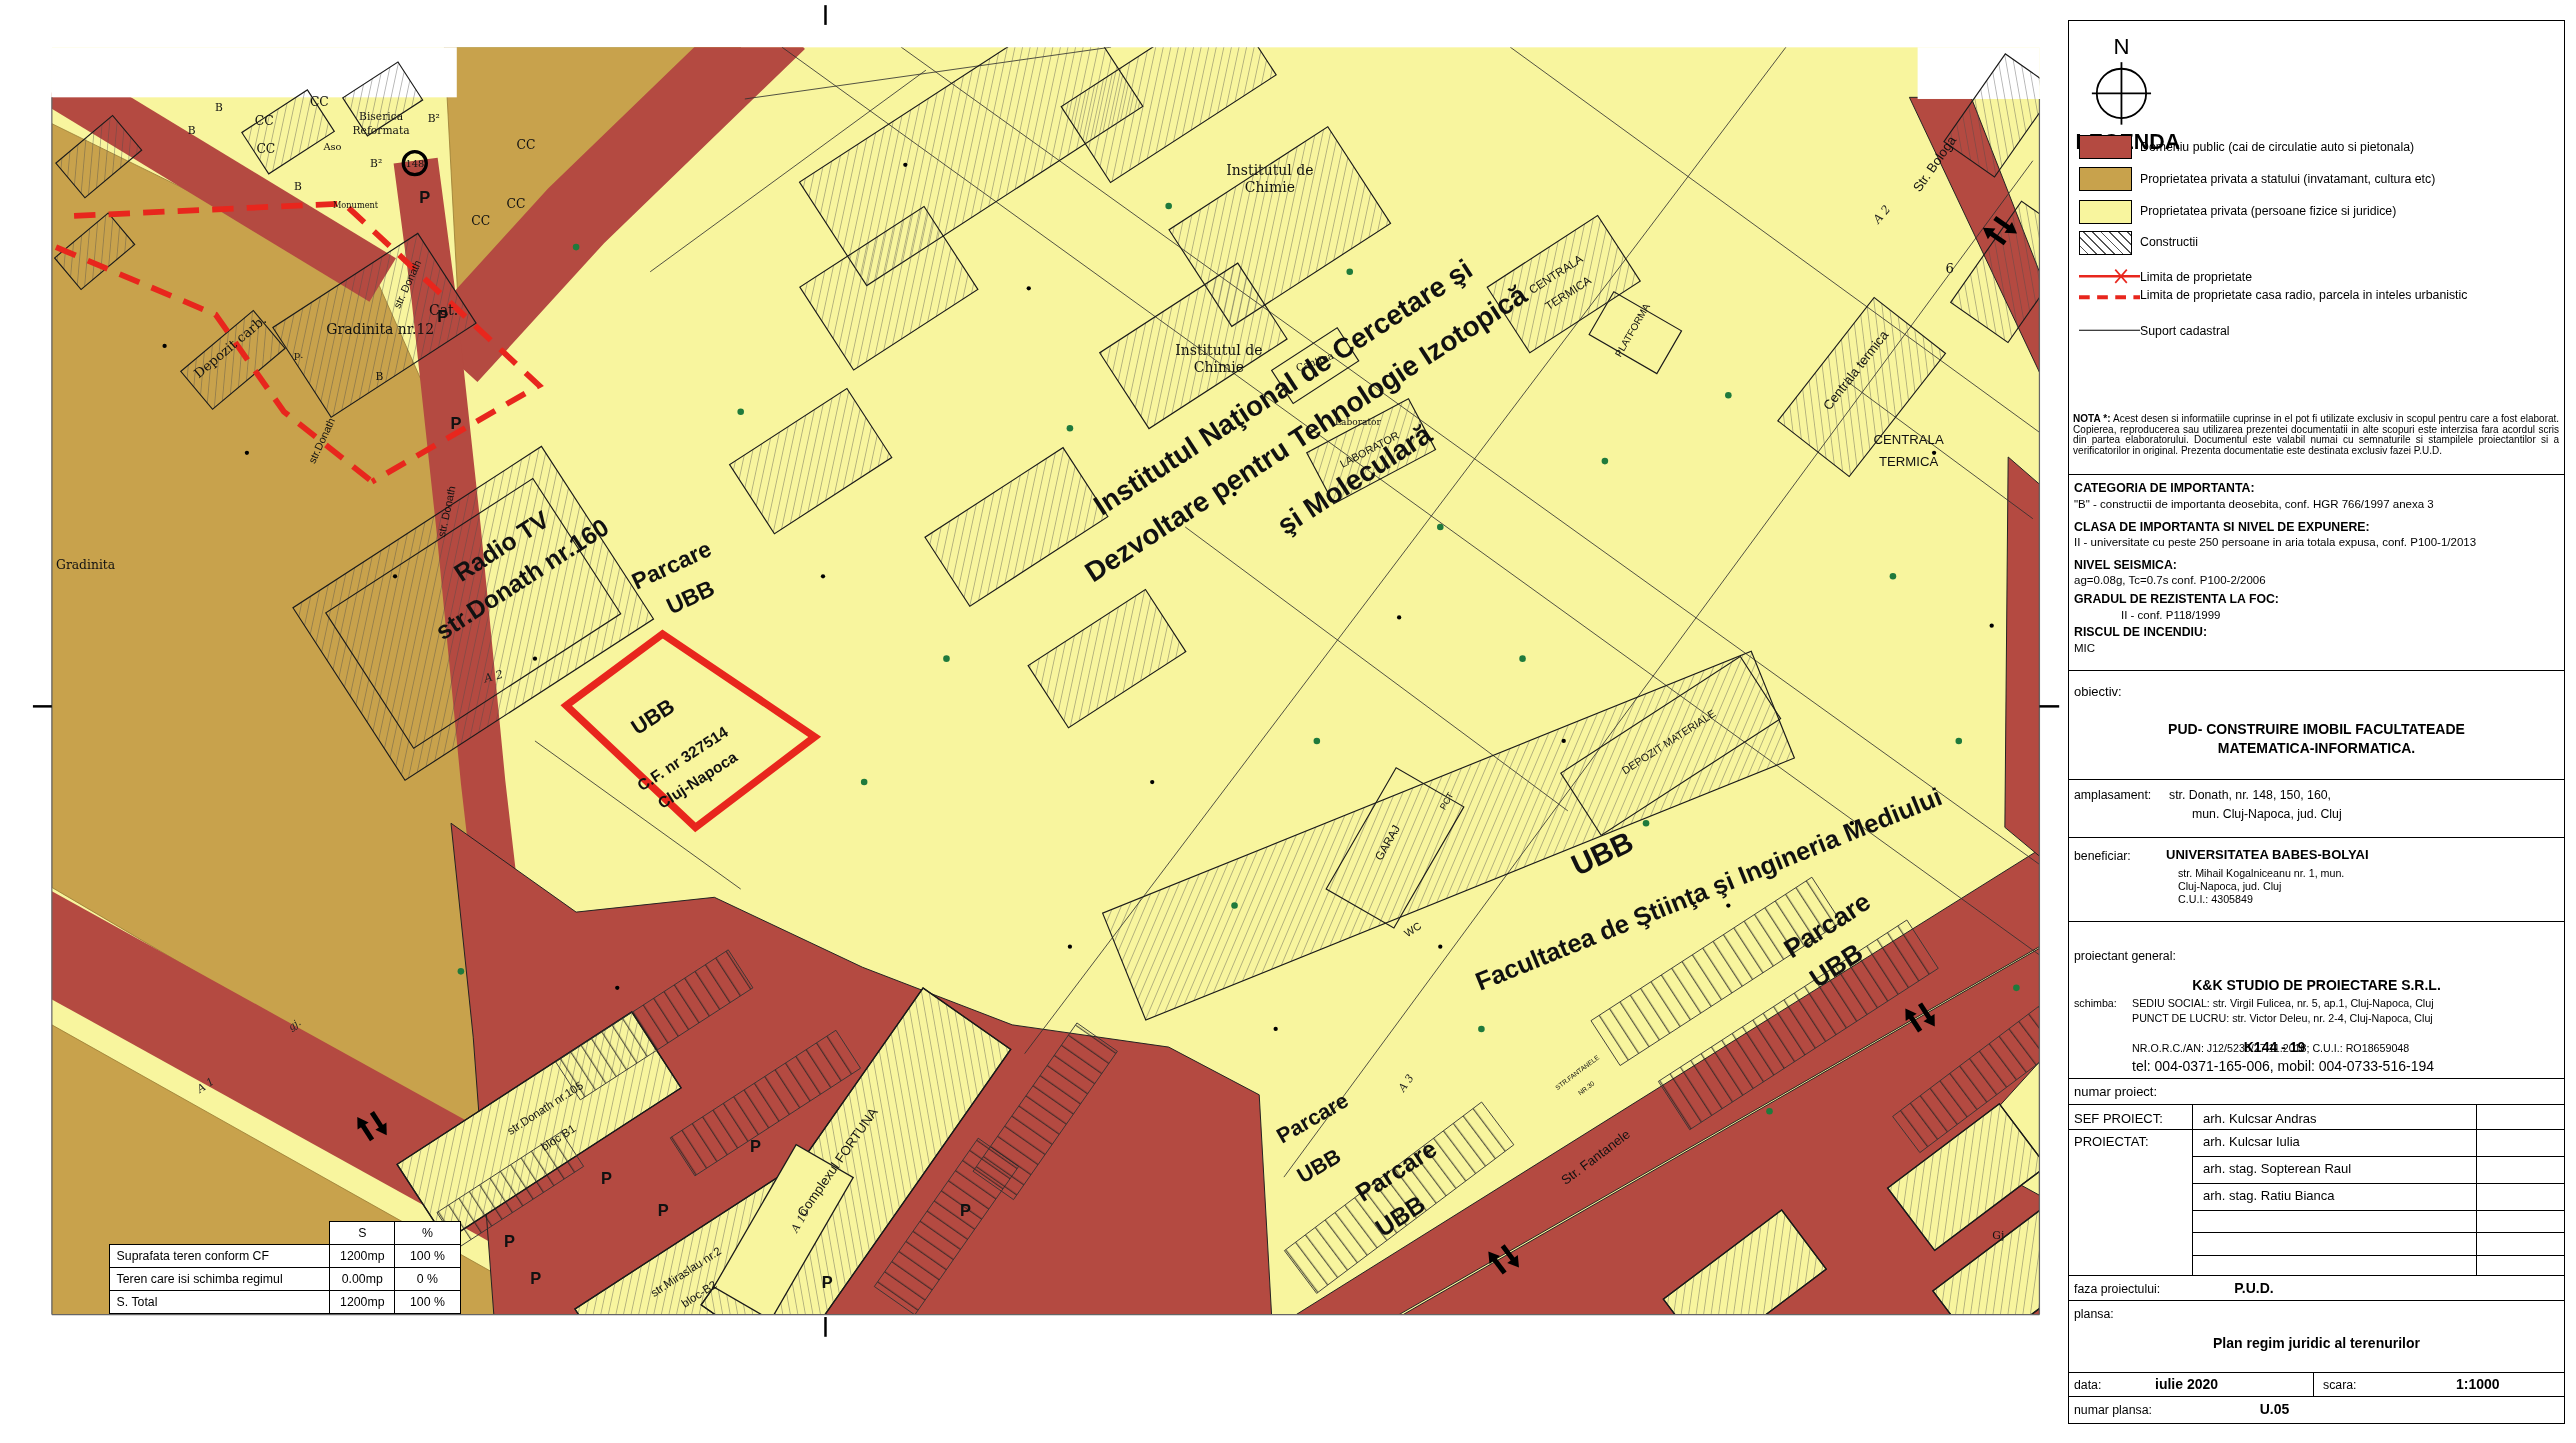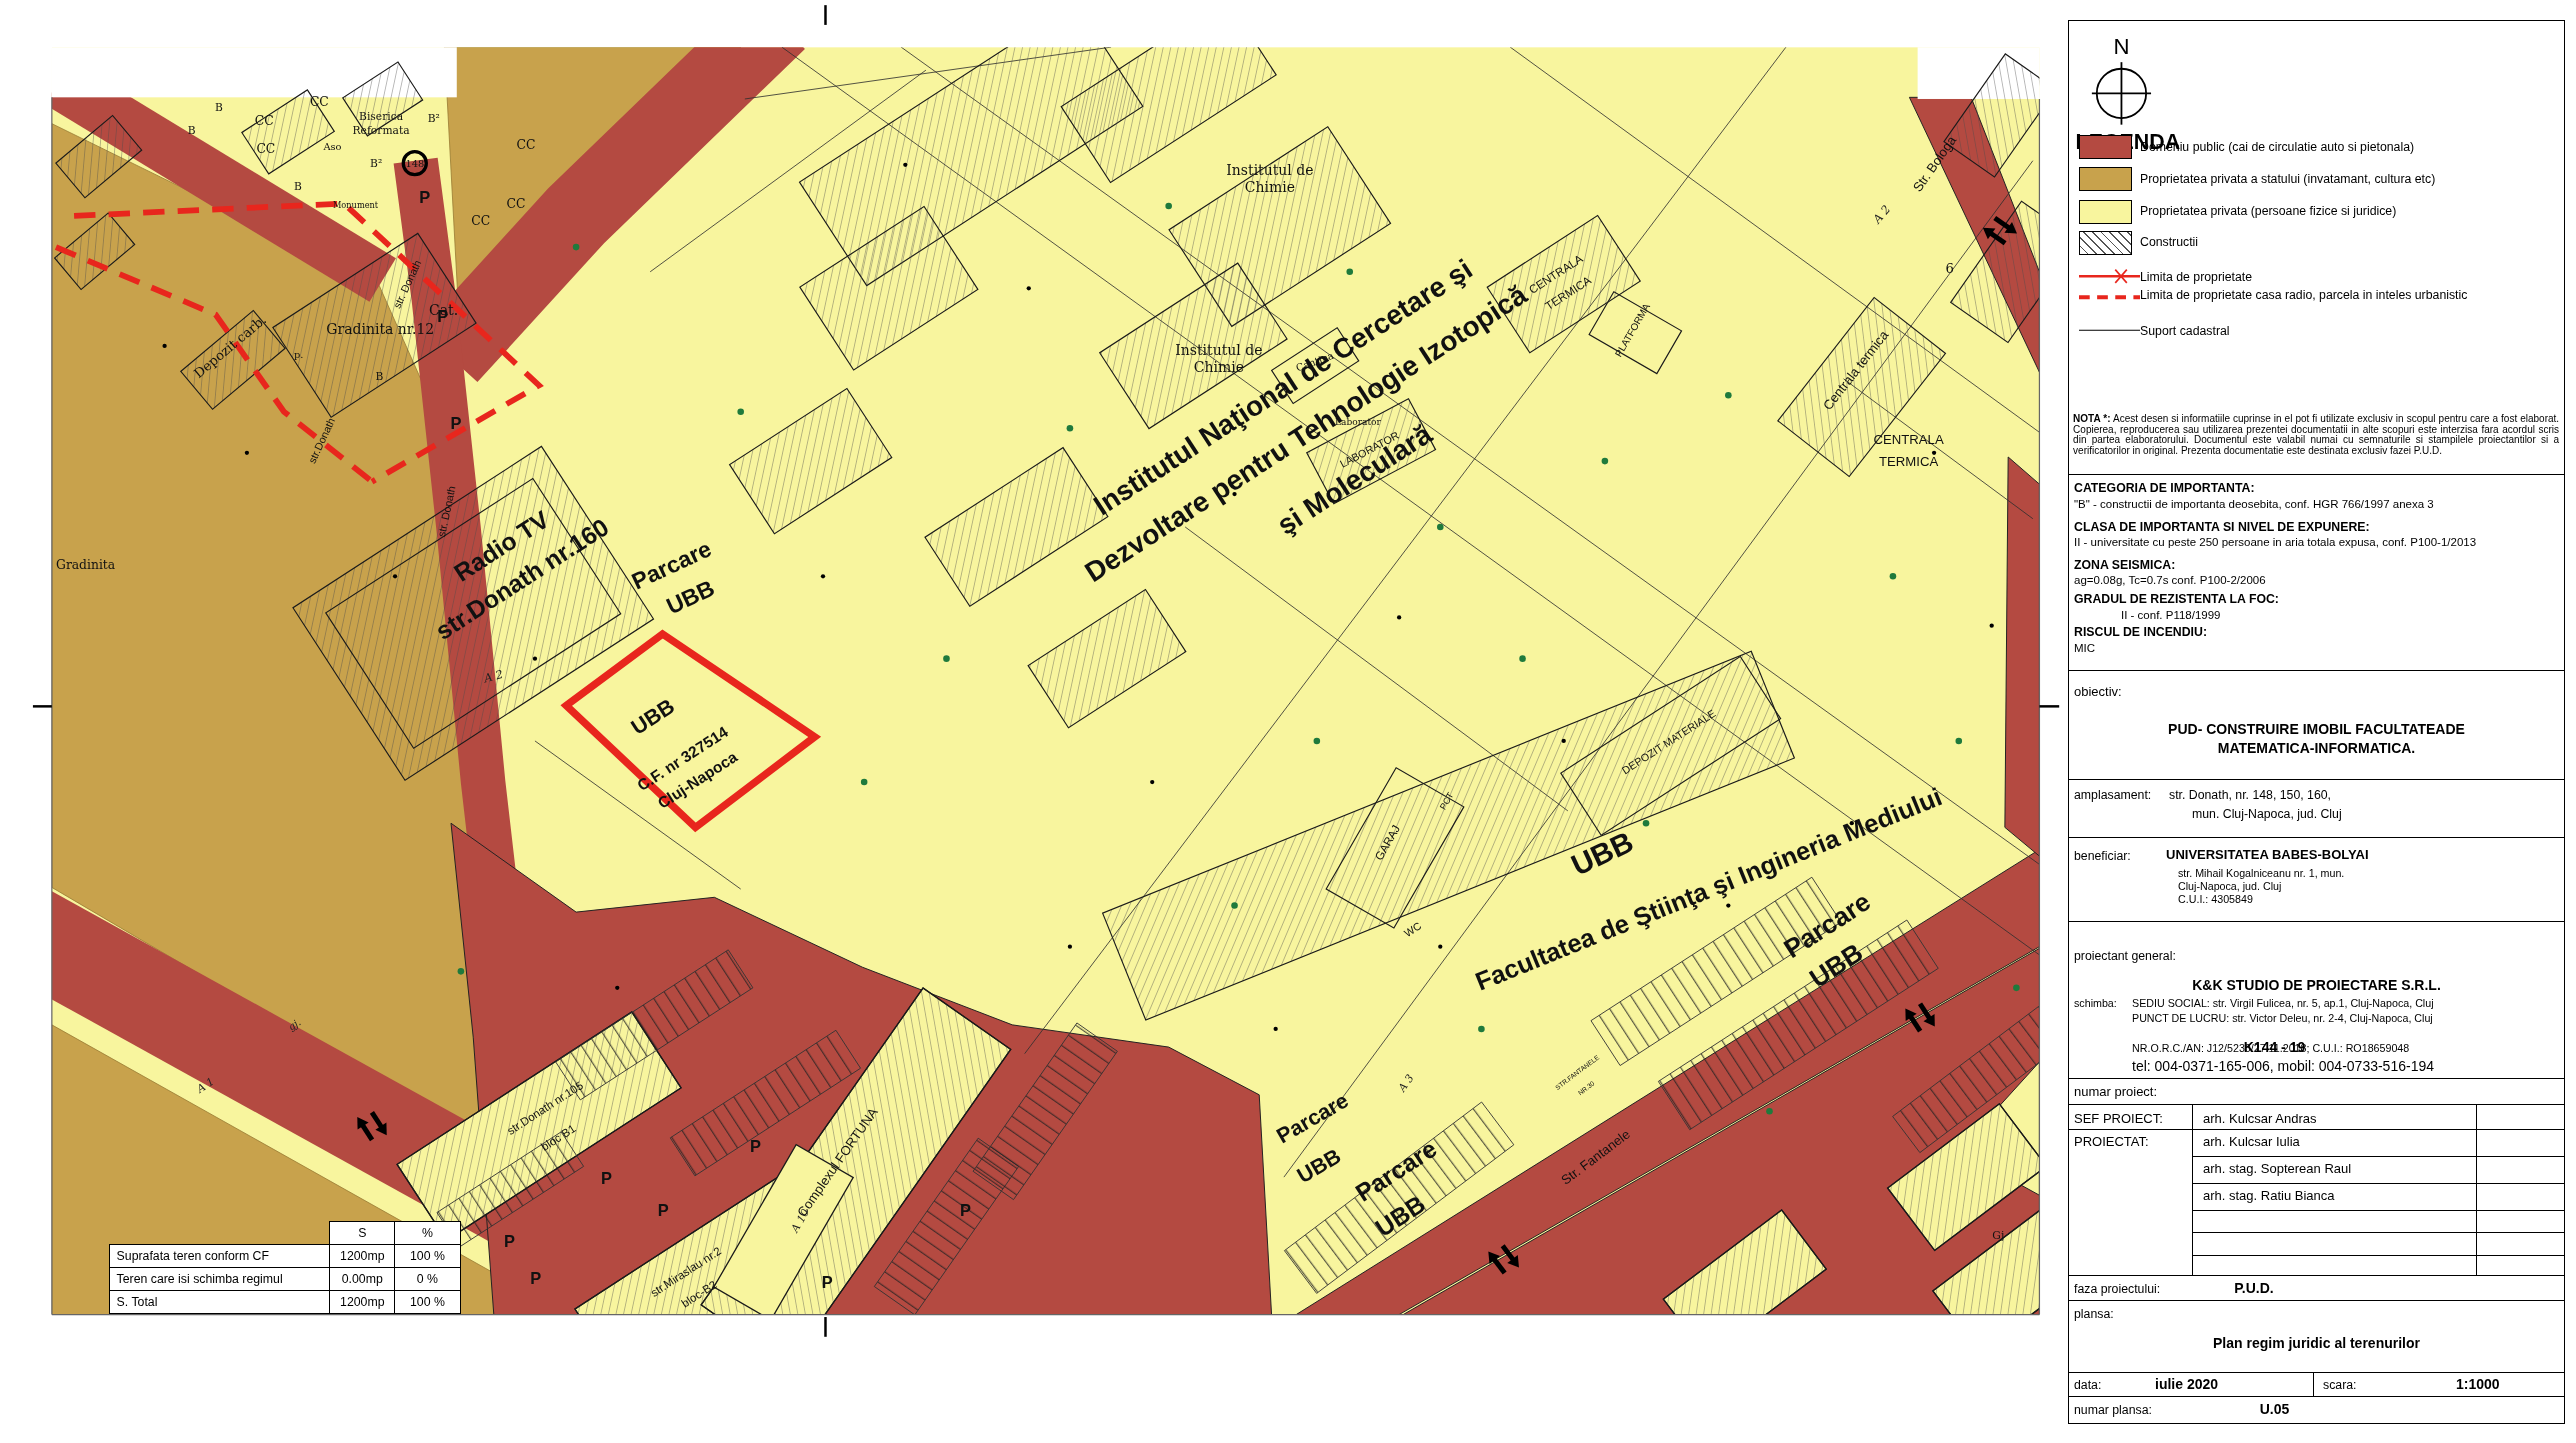--- a/index.html
+++ b/index.html
@@ -452,21 +452,21 @@
   </svg>
   <div class="ltxt" style="top:303px;">Suport cadastral</div>
 
   <div id="nota"><b>NOTA *:</b> <span>Acest desen si informatiile cuprinse in el pot fi utilizate exclusiv in scopul pentru care a fost elaborat. Copierea, reproducerea sau utilizarea prezentei documentatii in alte scopuri este interzisa fara acordul scris din partea elaboratorului. Documentul este valabil numai cu semnaturile si stampilele proiectantilor si a verificatorilor in original. Prezenta documentatie este destinata exclusiv fazei P.U.D.</span></div>
 
   <div class="hline" style="top:453px;"></div>
   <div class="abs h15" style="left:5px;top:460px;">CATEGORIA DE IMPORTANTA:</div>
   <div class="abs b14" style="left:5px;top:477px;">"B" - constructii de importanta deosebita, conf. HGR 766/1997 anexa 3</div>
   <div class="abs h15" style="left:5px;top:499px;">CLASA DE IMPORTANTA SI NIVEL DE EXPUNERE:</div>
   <div class="abs b14" style="left:5px;top:515px;">II - universitate cu peste 250 persoane in aria totala expusa, conf. P100-1/2013</div>
-  <div class="abs h15" style="left:5px;top:537px;">ZONA SEISMICA:</div>
+  <div class="abs h15" style="left:5px;top:537px;">NIVEL SEISMICA:</div>
   <div class="abs b14" style="left:5px;top:553px;">ag=0.08g, Tc=0.7s conf. P100-2/2006</div>
   <div class="abs h15" style="left:5px;top:571px;">GRADUL DE REZISTENTA LA FOC:</div>
   <div class="abs b14" style="left:5px;top:588px;margin-left:47px;">II - conf. P118/1999</div>
   <div class="abs h15" style="left:5px;top:604px;">RISCUL DE INCENDIU:</div>
   <div class="abs b14" style="left:5px;top:621px;">MIC</div>
 
   <div class="hline" style="top:649px;"></div>
   <div class="abs" style="left:5px;top:663px;font-size:13px;">obiectiv:</div>
   <div class="abs ctr" style="left:0;top:700px;width:495px;font-size:14px;font-weight:bold;">PUD- CONSTRUIRE  IMOBIL  FACULTATEADE</div>
   <div class="abs ctr" style="left:0;top:719px;width:495px;font-size:14px;font-weight:bold;">MATEMATICA-INFORMATICA.</div>

